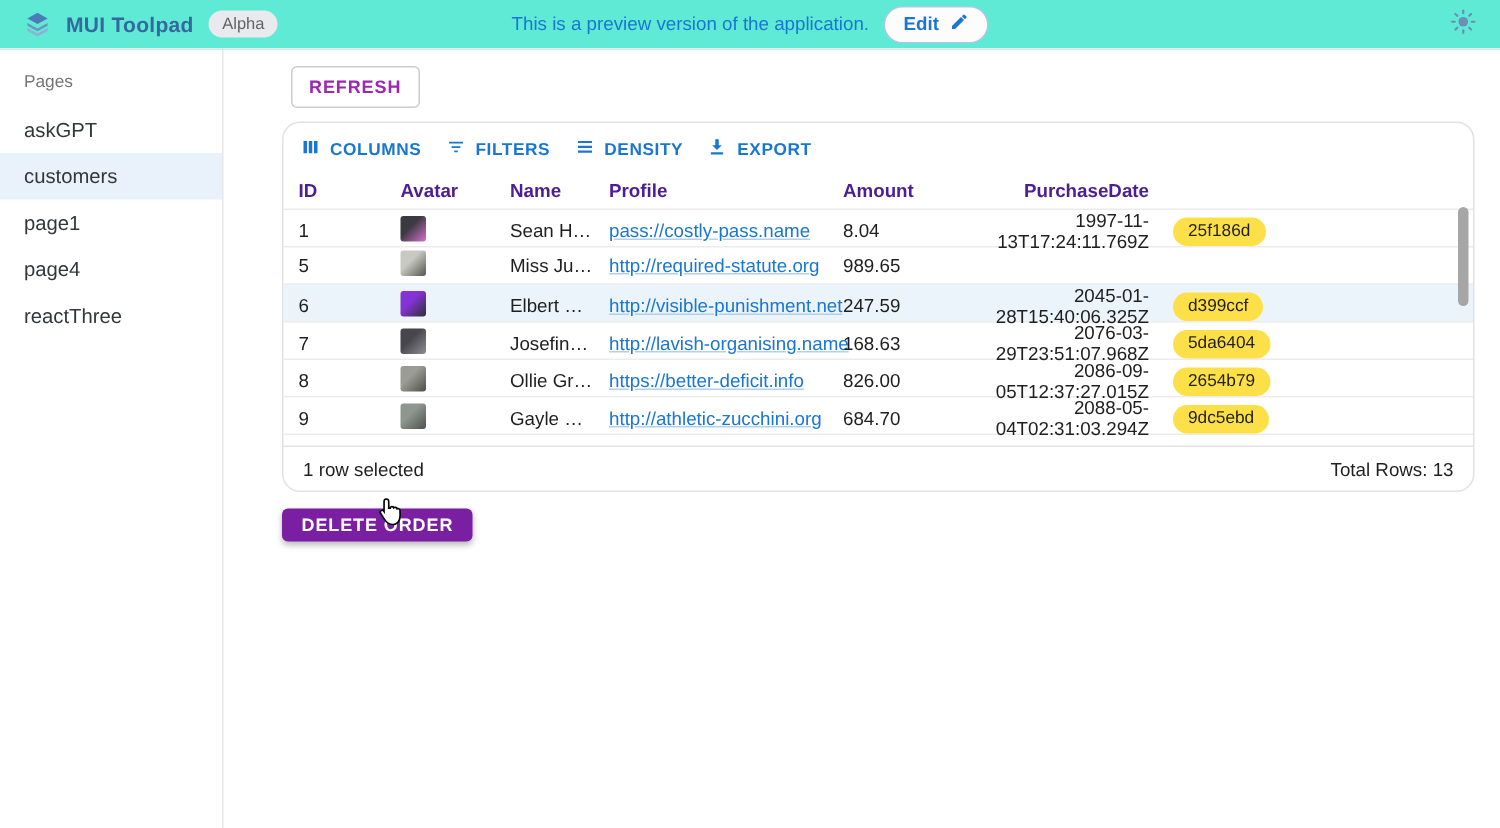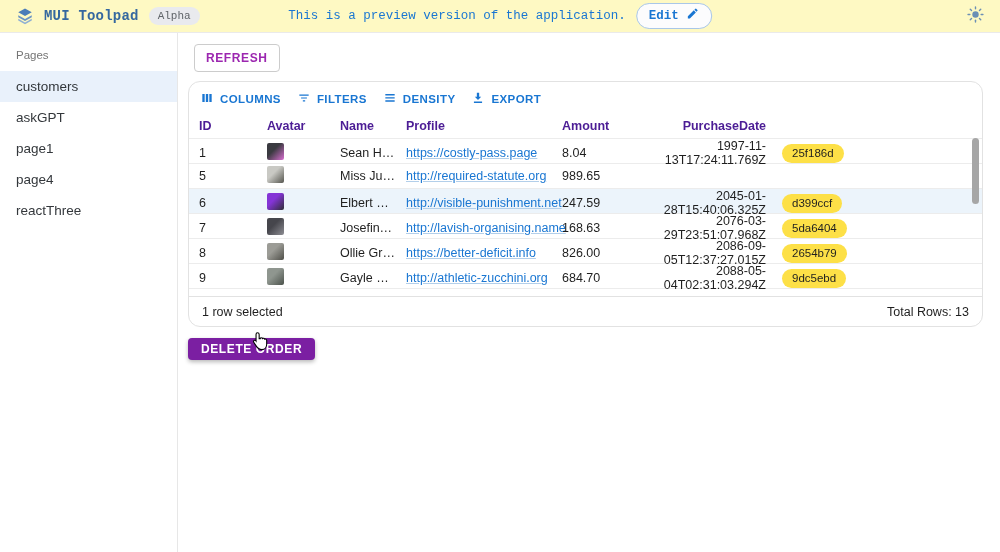--- a/index.html
+++ b/index.html
@@ -1,30 +1,30 @@
 <!DOCTYPE html>
 <html><head>
 <meta charset="utf-8">
 <style>
   * { box-sizing: border-box; margin: 0; padding: 0; }
   html, body { width: 1000px; height: 552px; overflow: hidden; }
   body { font-family: "Liberation Sans", sans-serif; background: #fff; color: #1f1f1f; position: relative; }
 
   
-  .topbar { height: 33px; display: flex; align-items: center; padding: 0 16px; background: #fef9c3; border-bottom: 1px solid #eaeaea; position: relative; z-index: 5; font-family: Liberation Mono, monospace; }
+  .topbar { height: 33px; display: flex; align-items: center; padding: 0 16px; background: #5eead4; border-bottom: 1px solid #eaeaea; position: relative; z-index: 5; }
   .logo-icon { display: flex; align-items: center; }
   .app-title { color: #35689f; font-weight: bold; font-size: 14px; margin-left: 10px; letter-spacing: 0.2px; }
   .alpha-chip { background: #e9eaee; color: #5f6368; font-size: 11px; padding: 3px 9px; border-radius: 11px; margin-left: 10px; }
   .topbar-center { position: absolute; left: 50%; transform: translateX(-50%); display: flex; align-items: center; gap: 10px; }
   .preview-text { color: #1976d2; font-size: 12.5px; }
   .edit-btn { display: flex; align-items: center; gap: 7px; border: 1px solid #a9c7e8; color: #1976d2; font-weight: bold; font-size: 12.5px; border-radius: 13px; padding: 3px 12px 4px 12px; background: #fcfcfd; cursor: pointer; font-family: inherit; text-align: center; }
   .sun-btn { margin-left: auto; background: none; border: none; display: flex; cursor: pointer; }
 
   
-  .sidebar { position: absolute; left: 0; top: 33px; bottom: 0; width: 178px; border-right: 1px solid #e7e7e7; background: #fff; padding-top: 10px; }
+  .sidebar { position: absolute; left: 0; top: 33px; bottom: 0; width: 149px; border-right: 1px solid #e7e7e7; background: #fff; padding-top: 10px; }
   .pages-label { color: #757575; font-size: 11.5px; padding: 6px 16px 10px 16px; }
   .nav-item { font-size: 13.5px; color: #33373b; padding: 8px 16px; cursor: pointer; }
   .nav-item.selected { background: #e9f1fb; }
 
   
   .main { position: absolute; left: 170px; top: 33px; right: 0; bottom: 0; padding: 11px 0 0 18px; }
   .refresh-btn { border: 1px solid #ccc; border-radius: 4px; color: #9c27b0; background: #fff; font-size: 12px; font-weight: bold; letter-spacing: 0.6px; padding: 6px 11px; cursor: pointer; margin-left: 6px; font-family: inherit; }
 
   
   .grid-card { width: 795px; border: 1px solid #e2e2e2; border-radius: 12px; margin-top: 9px; background: #fff; position: relative; }
@@ -90,22 +90,22 @@
             <line x1="17.6" y1="6.4" x2="19.4" y2="4.6"></line>
         </g>
       </svg>
     </span>
   </button>
 </header>
 
 <nav class="sidebar">
   <div class="pages-label">Pages</div>
   <div id="nav-items">
+      <div class="nav-item">askGPT</div>
       <div class="nav-item selected">customers</div>
-      <div class="nav-item">askGPT</div>
       <div class="nav-item">page1</div>
       <div class="nav-item">page4</div>
       <div class="nav-item">reactThree</div>
     </div>
 </nav>
 
 <main class="main">
   <button class="refresh-btn">REFRESH</button>
 
   <section class="grid-card">
@@ -151,21 +151,21 @@
       <span>Profile</span>
       <span>Amount</span>
       <span class="head-date">PurchaseDate</span>
     </div>
 
     <div class="grid-rows" id="grid-rows">
         <div class="grid-row">
           <span>1</span>
           <span><span class="avatar" style="background: linear-gradient(135deg, rgb(58, 58, 64) 40%, rgb(217, 111, 209));"></span></span>
           <span class="cell-name">Sean Harris</span>
-          <span><a class="profile-link">https://costly-pass.page</a></span>
+          <span><a class="profile-link">pass://costly-pass.name</a></span>
           <span>8.04</span>
           <span class="cell-date">1997-11-13T17:24:11.769Z</span>
           <span class="cell-orderid"><span class="chip">25f186d</span></span>
         </div>
         <div class="grid-row">
           <span>5</span>
           <span><span class="avatar" style="background: linear-gradient(135deg, rgb(201, 201, 196) 40%, rgb(85, 85, 78));"></span></span>
           <span class="cell-name">Miss Juan …</span>
           <span><a class="profile-link">http://required-statute.org</a></span>
           <span>989.65</span>

